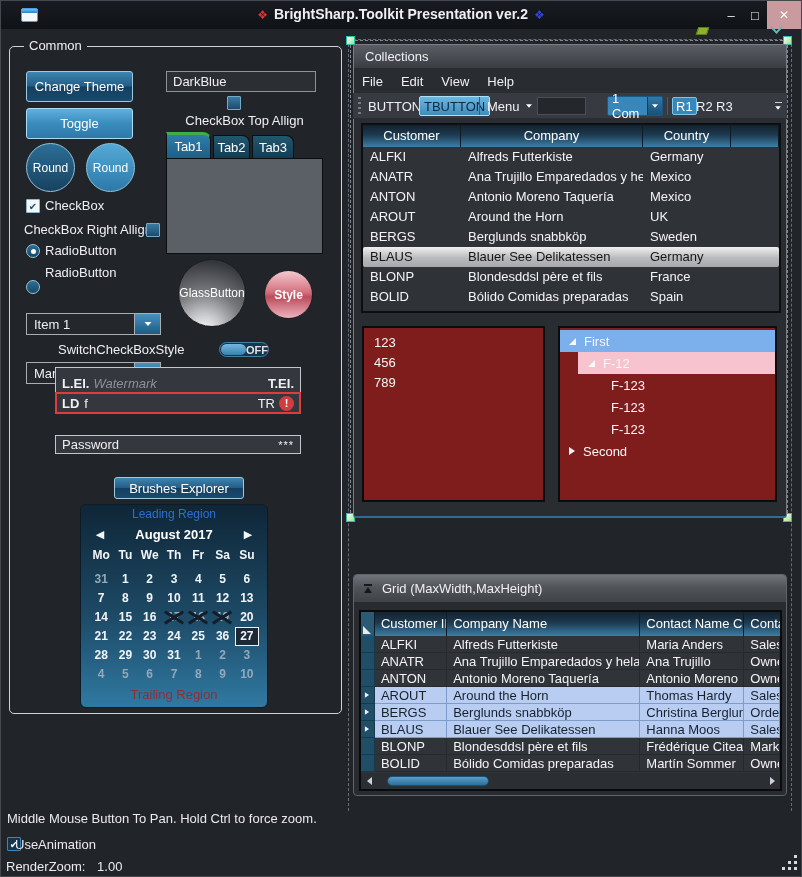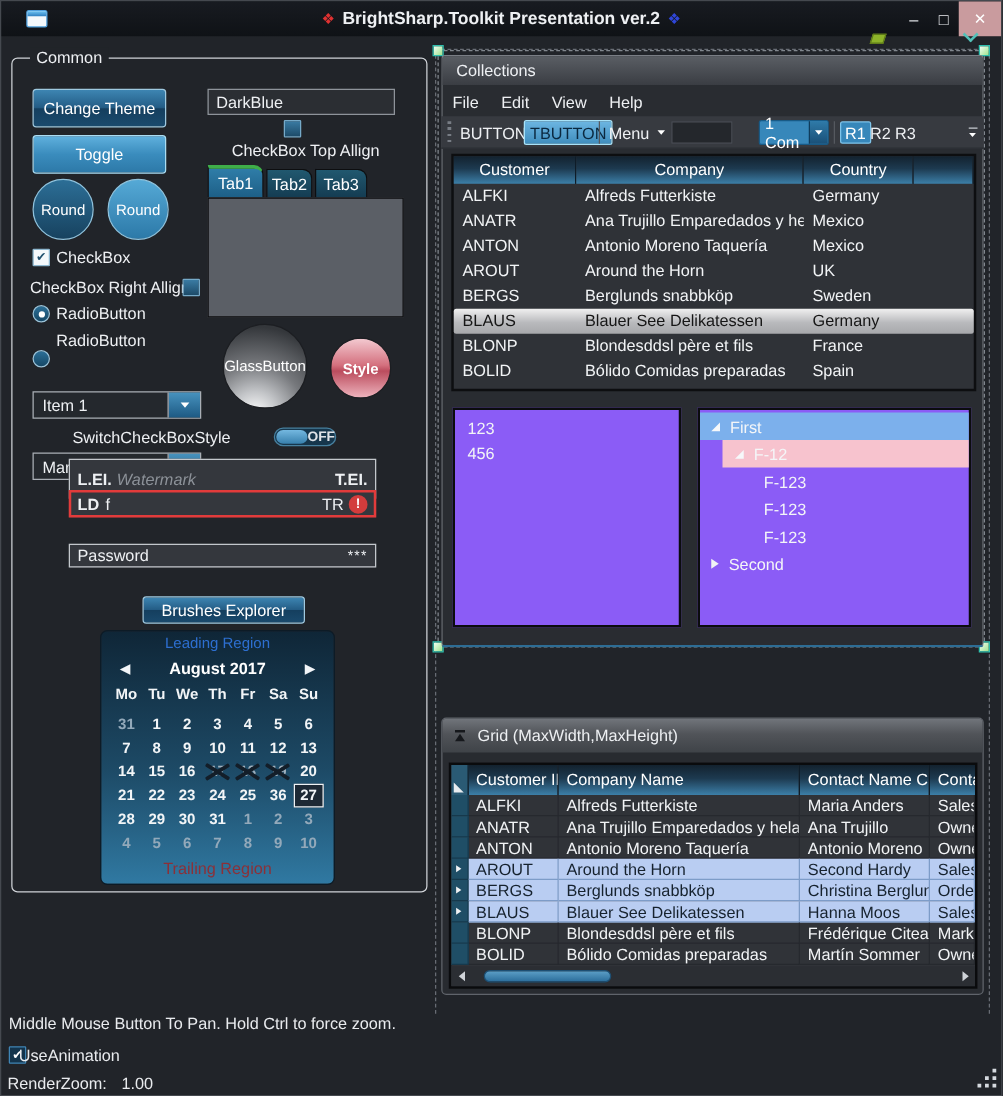--- a/index.html
+++ b/index.html
@@ -130,21 +130,21 @@
       border:2px solid #0d0e10}
   .lv-head{display:flex;height:22px}
   .lv-h{background:linear-gradient(180deg,#13222f 0%,#1d3a50 45%,#3c7fa8 100%);
         border-right:1px solid #0e1c28;color:#fff;text-align:center;line-height:22px;font-size:13px}
   .lv-row{display:flex;height:20px;line-height:20px;color:#f2f4f6}
   .lv-c{padding-left:7px;overflow:hidden;white-space:nowrap}
   .lv-row.sel{background:linear-gradient(180deg,#f0f0f0,#b9babd 55%,#a7a8ab);color:#161616;border-radius:2px}
   .w1{width:98px}.w2{width:182px}.w3{width:88px}.w4{width:48px}
 
   
-  .panelbox{position:absolute;background:#8b5cf6;border:2px solid #0b0c0e;color:#f2f4f6}
+  .panelbox{position:absolute;background:#7f1d1d;border:2px solid #0b0c0e;color:#f2f4f6}
   .lb-item{height:20px;line-height:20px;padding-left:10px}
   .tree-row{position:relative;height:22px;display:flex;align-items:center;color:#f4f6f8}
   .tree-row .tg{margin-right:8px}
   .tr-first{background:#7cb0ec;padding-left:9px}
   .tr-f12{background:#f7c3ce;margin-left:18px;padding-left:10px}
   .tr-kid{padding-left:51px}
   .tr-second{padding-left:9px}
 
   
   .dash-v{position:absolute;width:1px;border-left:1px dashed #80858d;opacity:.75}
@@ -451,20 +451,21 @@
     <div class="lv-row">
       <span class="lv-c w1">BOLID</span>
       <span class="lv-c w2">Bólido Comidas preparadas</span>
       <span class="lv-c w3">Spain</span>
     </div>
   </div>
 
   <div class="panelbox" style="left:361px;top:325px;width:183px;height:176px;padding-top:5px">
     <div class="lb-item">123</div>
     <div class="lb-item">456</div>
+    <div class="lb-item">789</div>
   </div>
 
   <div class="panelbox" style="left:557px;top:325px;width:219px;height:176px;padding-top:2px">
     <div class="tree-row tr-first">
       <span class="tg tri-exp"></span>
       <span>First</span>
     </div>
     <div class="tree-row tr-f12">
       <span class="tg tri-exp"></span>
       <span>F-12</span>
@@ -519,21 +520,21 @@
       <span class="dg-c g2">Antonio Moreno Taquería</span>
       <span class="dg-c g3">Antonio Moreno</span>
       <span class="dg-c g4">Owner</span>
     </div>
     <div class="dg-row sel">
       <span class="dg-rh">
           <span class="tri-right"></span>
         </span>
       <span class="dg-c g1">AROUT</span>
       <span class="dg-c g2">Around the Horn</span>
-      <span class="dg-c g3">Second Hardy</span>
+      <span class="dg-c g3">Thomas Hardy</span>
       <span class="dg-c g4">Sales Representative</span>
     </div>
     <div class="dg-row sel">
       <span class="dg-rh">
           <span class="tri-right"></span>
         </span>
       <span class="dg-c g1">BERGS</span>
       <span class="dg-c g2">Berglunds snabbköp</span>
       <span class="dg-c g3">Christina Berglund</span>
       <span class="dg-c g4">Order Administrator</span>

